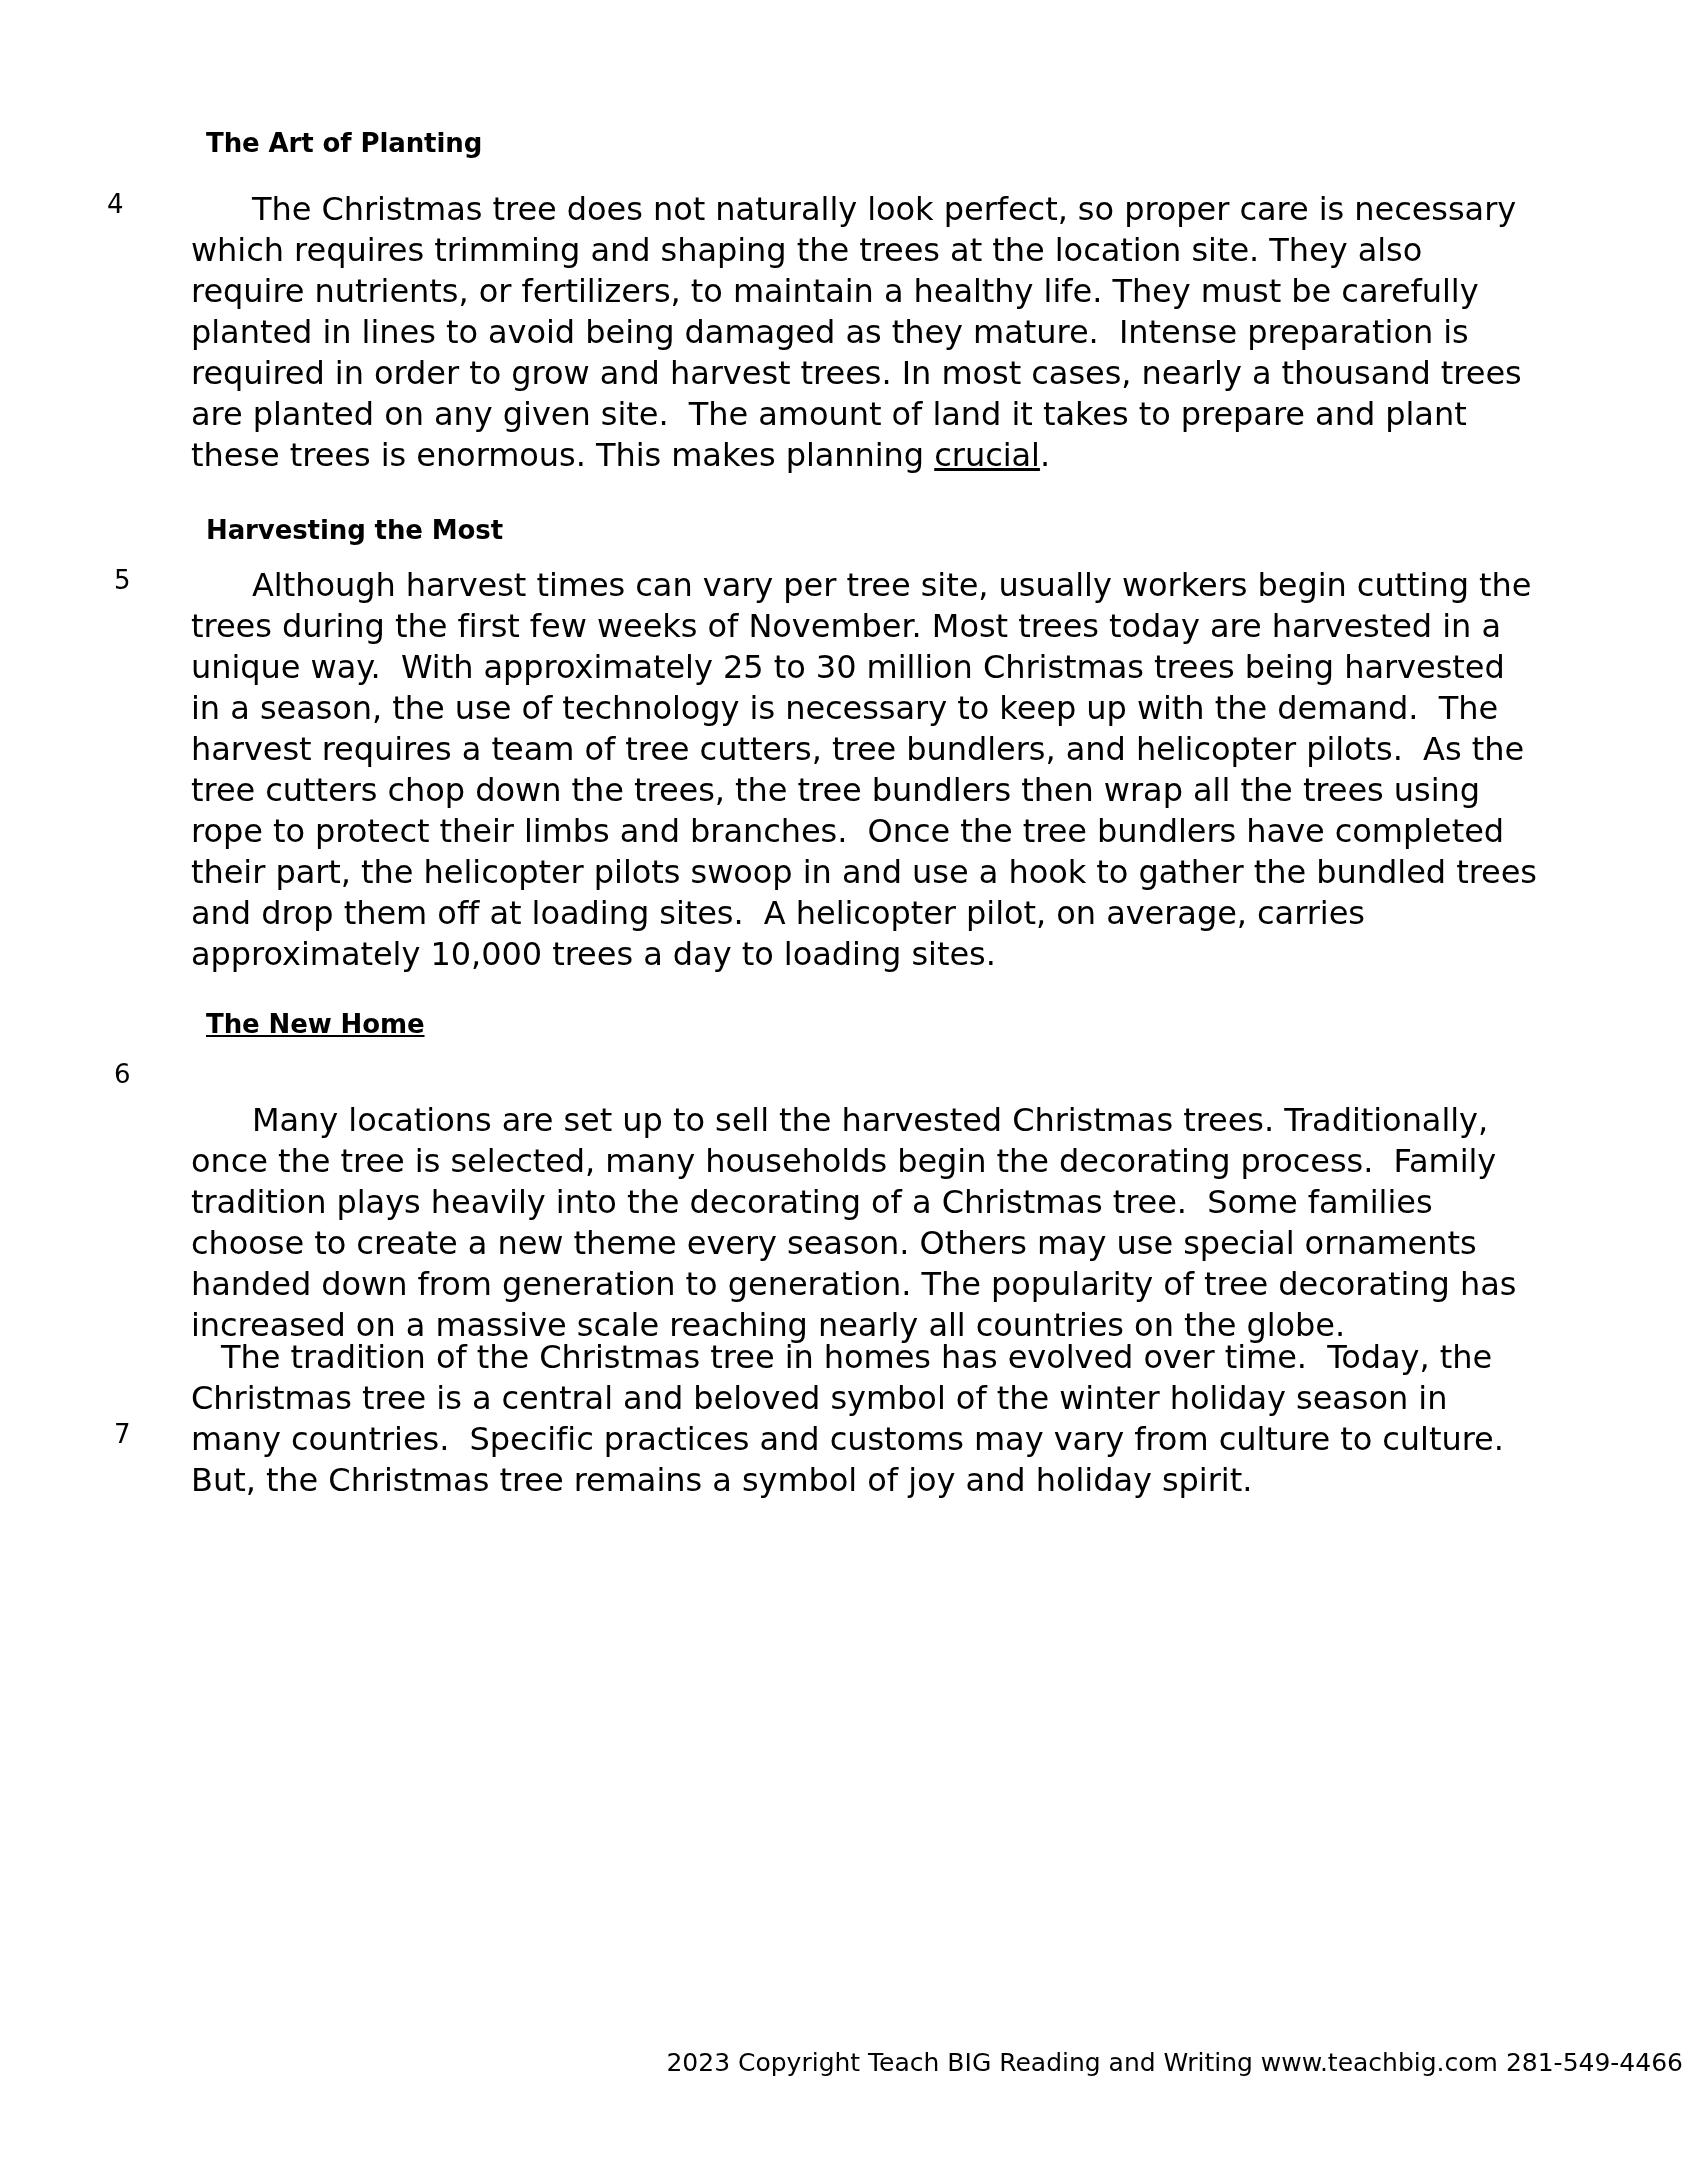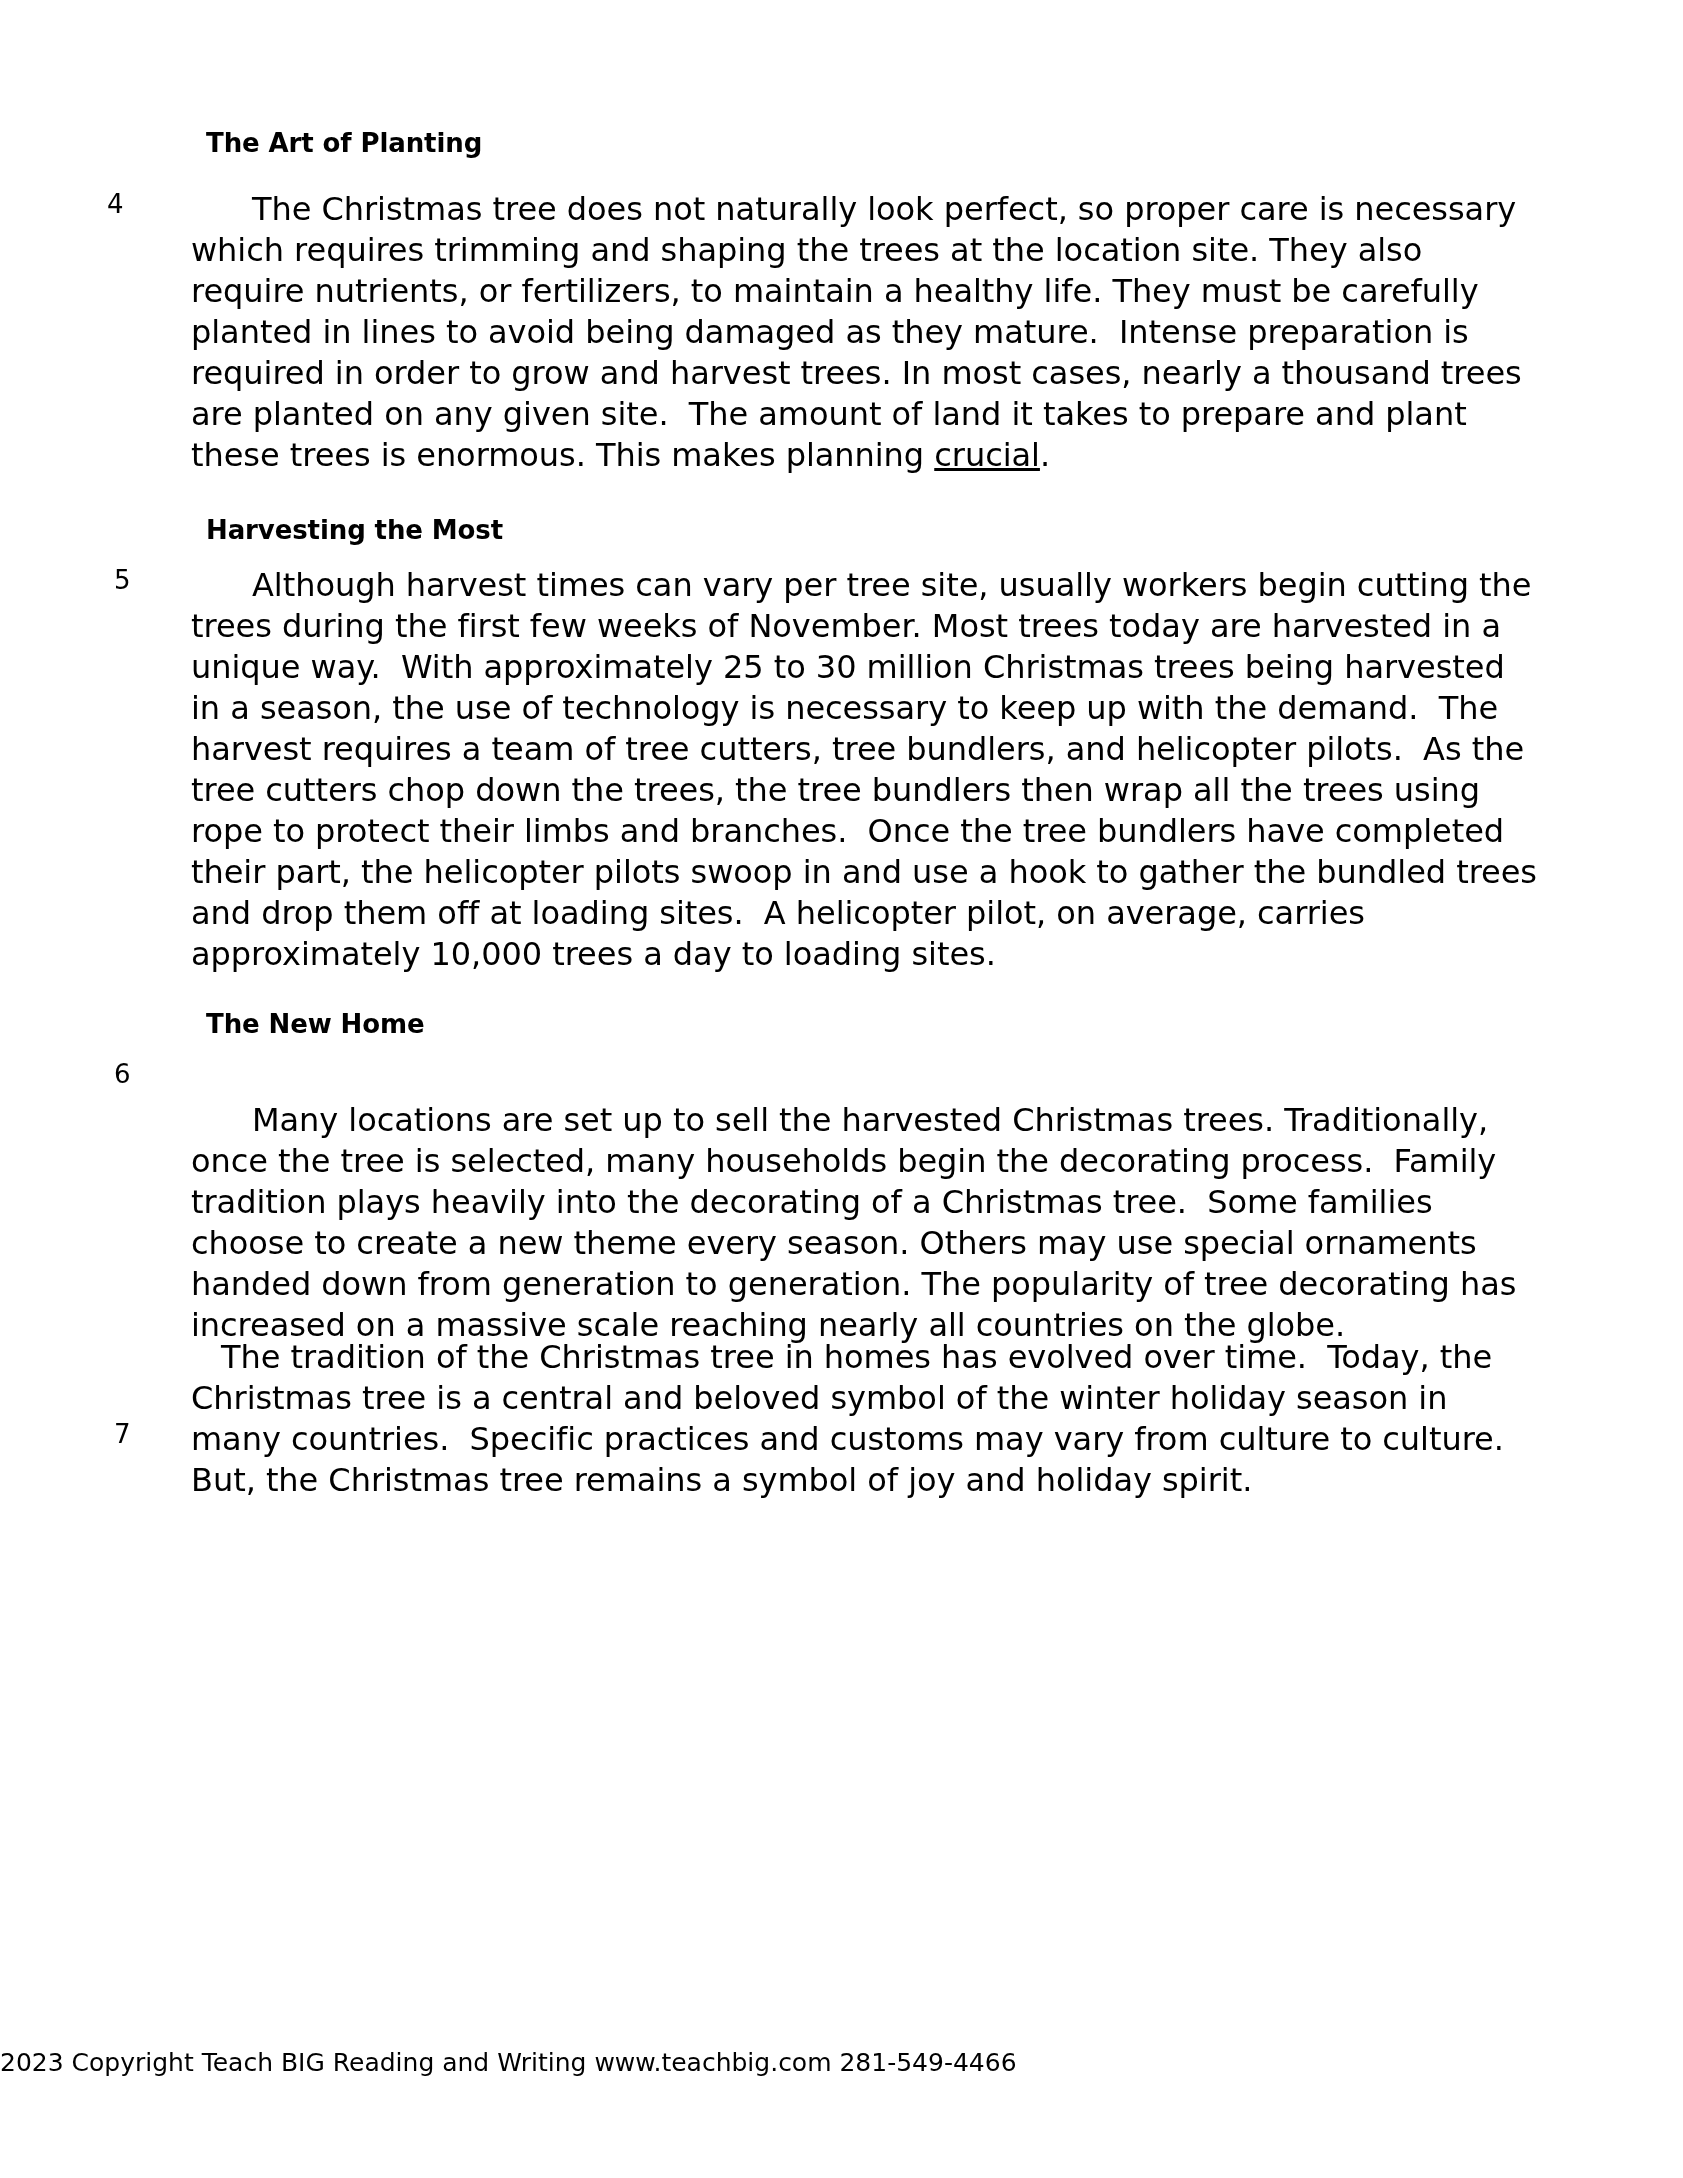--- a/index.html
+++ b/index.html
@@ -36,21 +36,21 @@
   .section-heading {
     font-weight: bold;
     font-size: 26px;
     line-height: 1.2;
     letter-spacing: -0.1px;
     margin: 15px;
     padding: 0;
   }
   .heading-1 { position: absolute; left: 191px; top: 113px; }
   .heading-2 { position: absolute; left: 191px; top: 500px; }
-  .heading-3 { position: absolute; left: 191px; top: 994px; }
+  .heading-3 { position: absolute; left: 191px; top: 994px; text-decoration: underline; }
   .para-num {
     position: absolute;
     font-size: 26px;
     line-height: 1.2;
     text-align: left;
   }
   .para-text {
     position: absolute;
     font-size: 32px;
     line-height: 41px;
@@ -79,21 +79,21 @@
     text-decoration: underline;
     text-underline-offset: 2px;
   }
 
   
   .footer {
     position: absolute;
     left: 0;
     top: 2047px;
     width: 1683px;
-    text-align: left;
+    text-align: right;
     font-size: 25px;
     line-height: 1.25;
   }
 </style>
 </head>
 <body>
 
 <div class="page">
   <div class="content">
 

